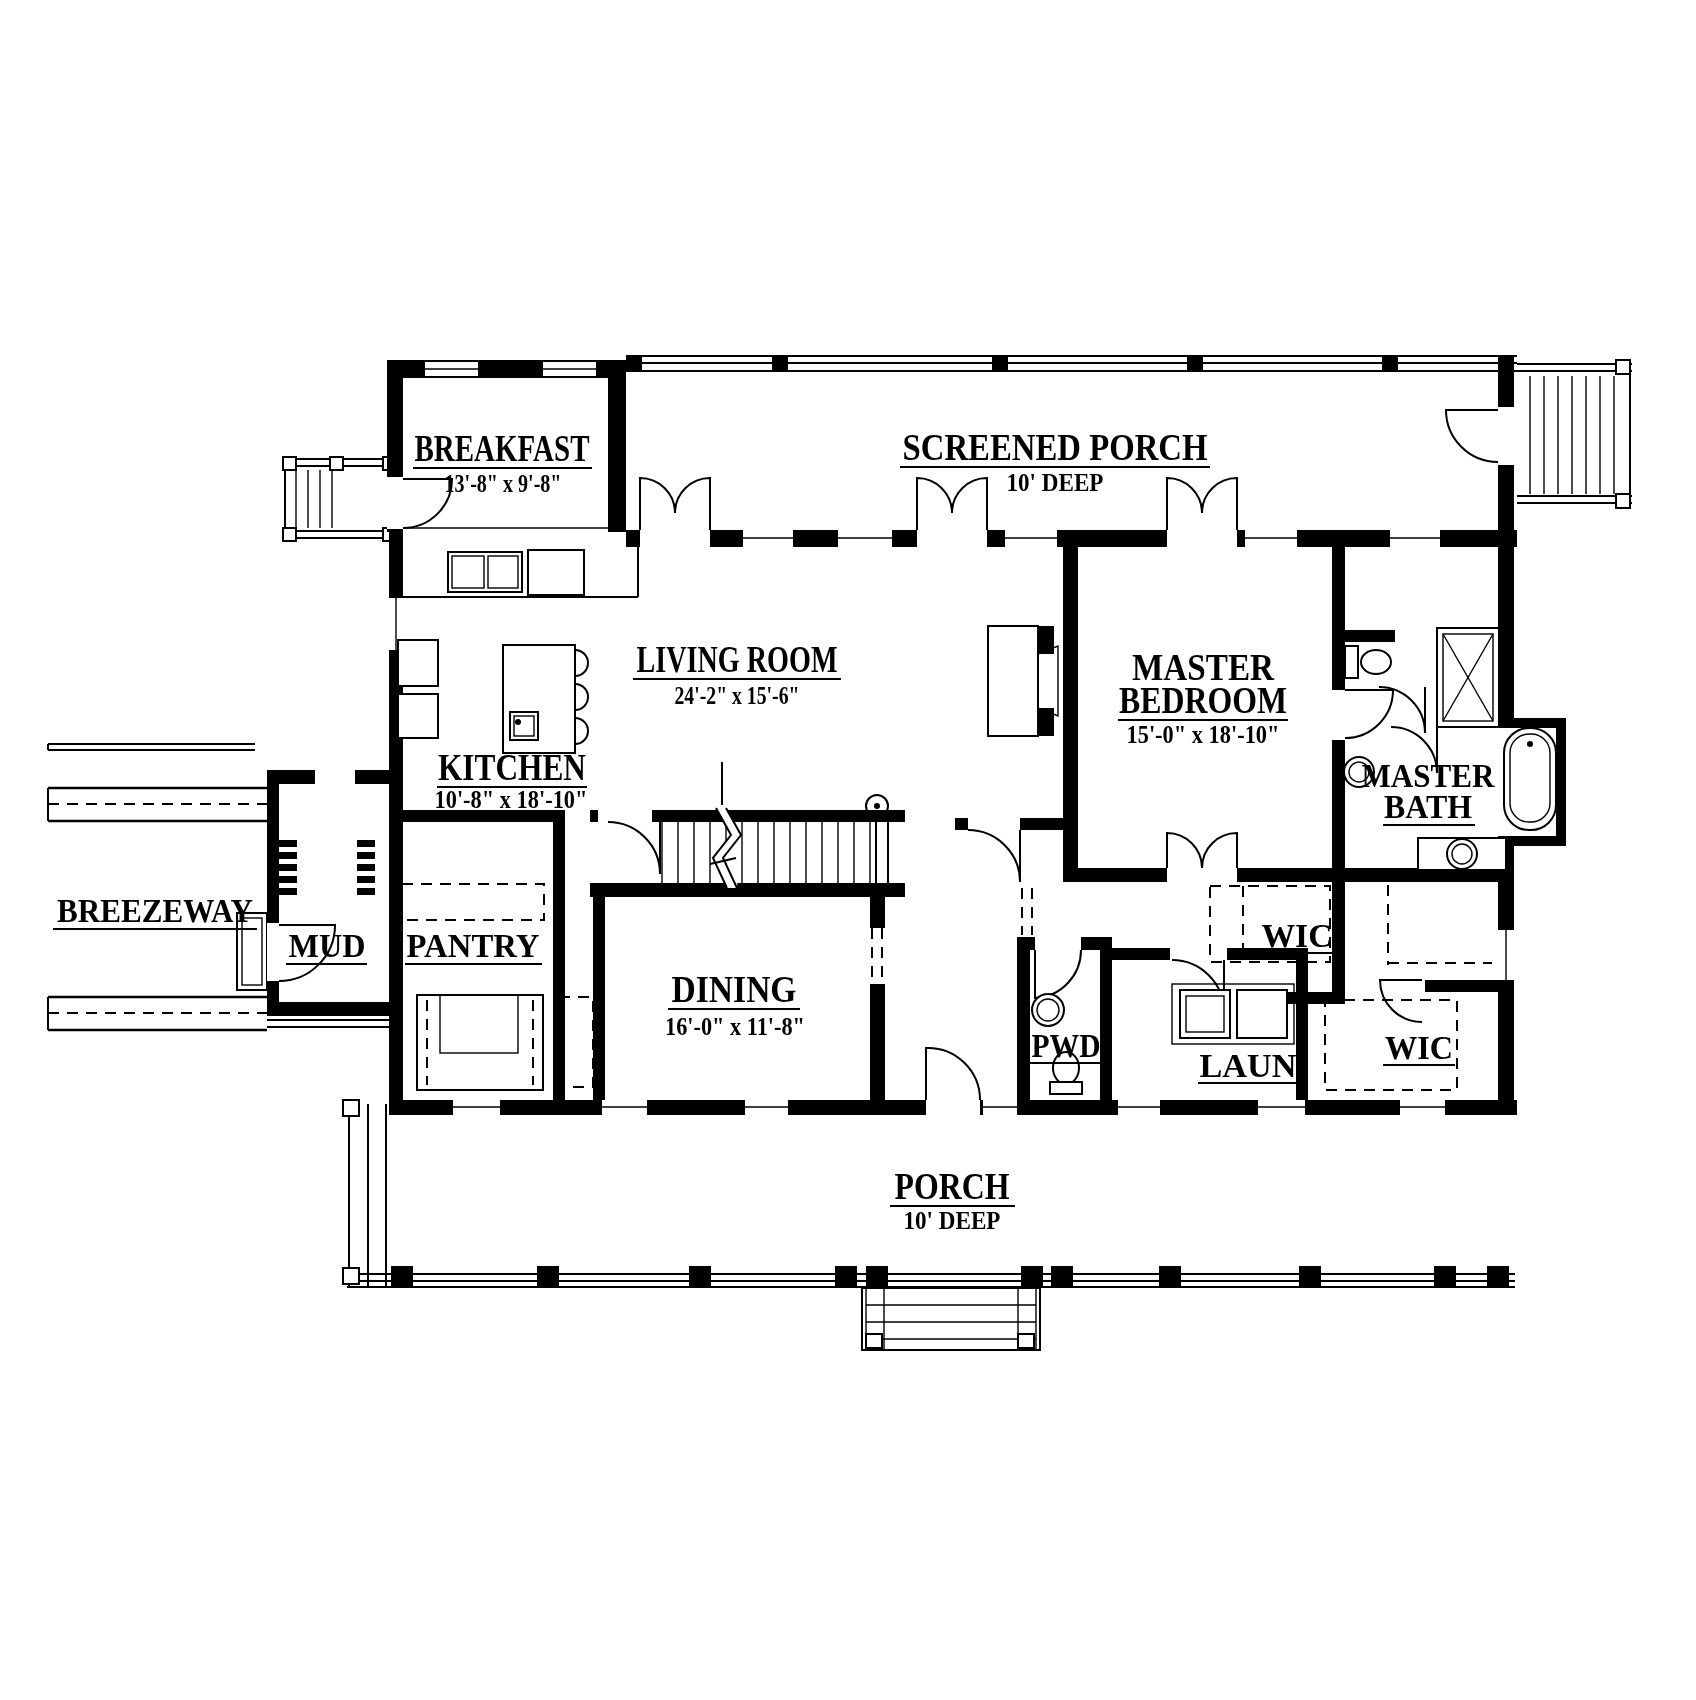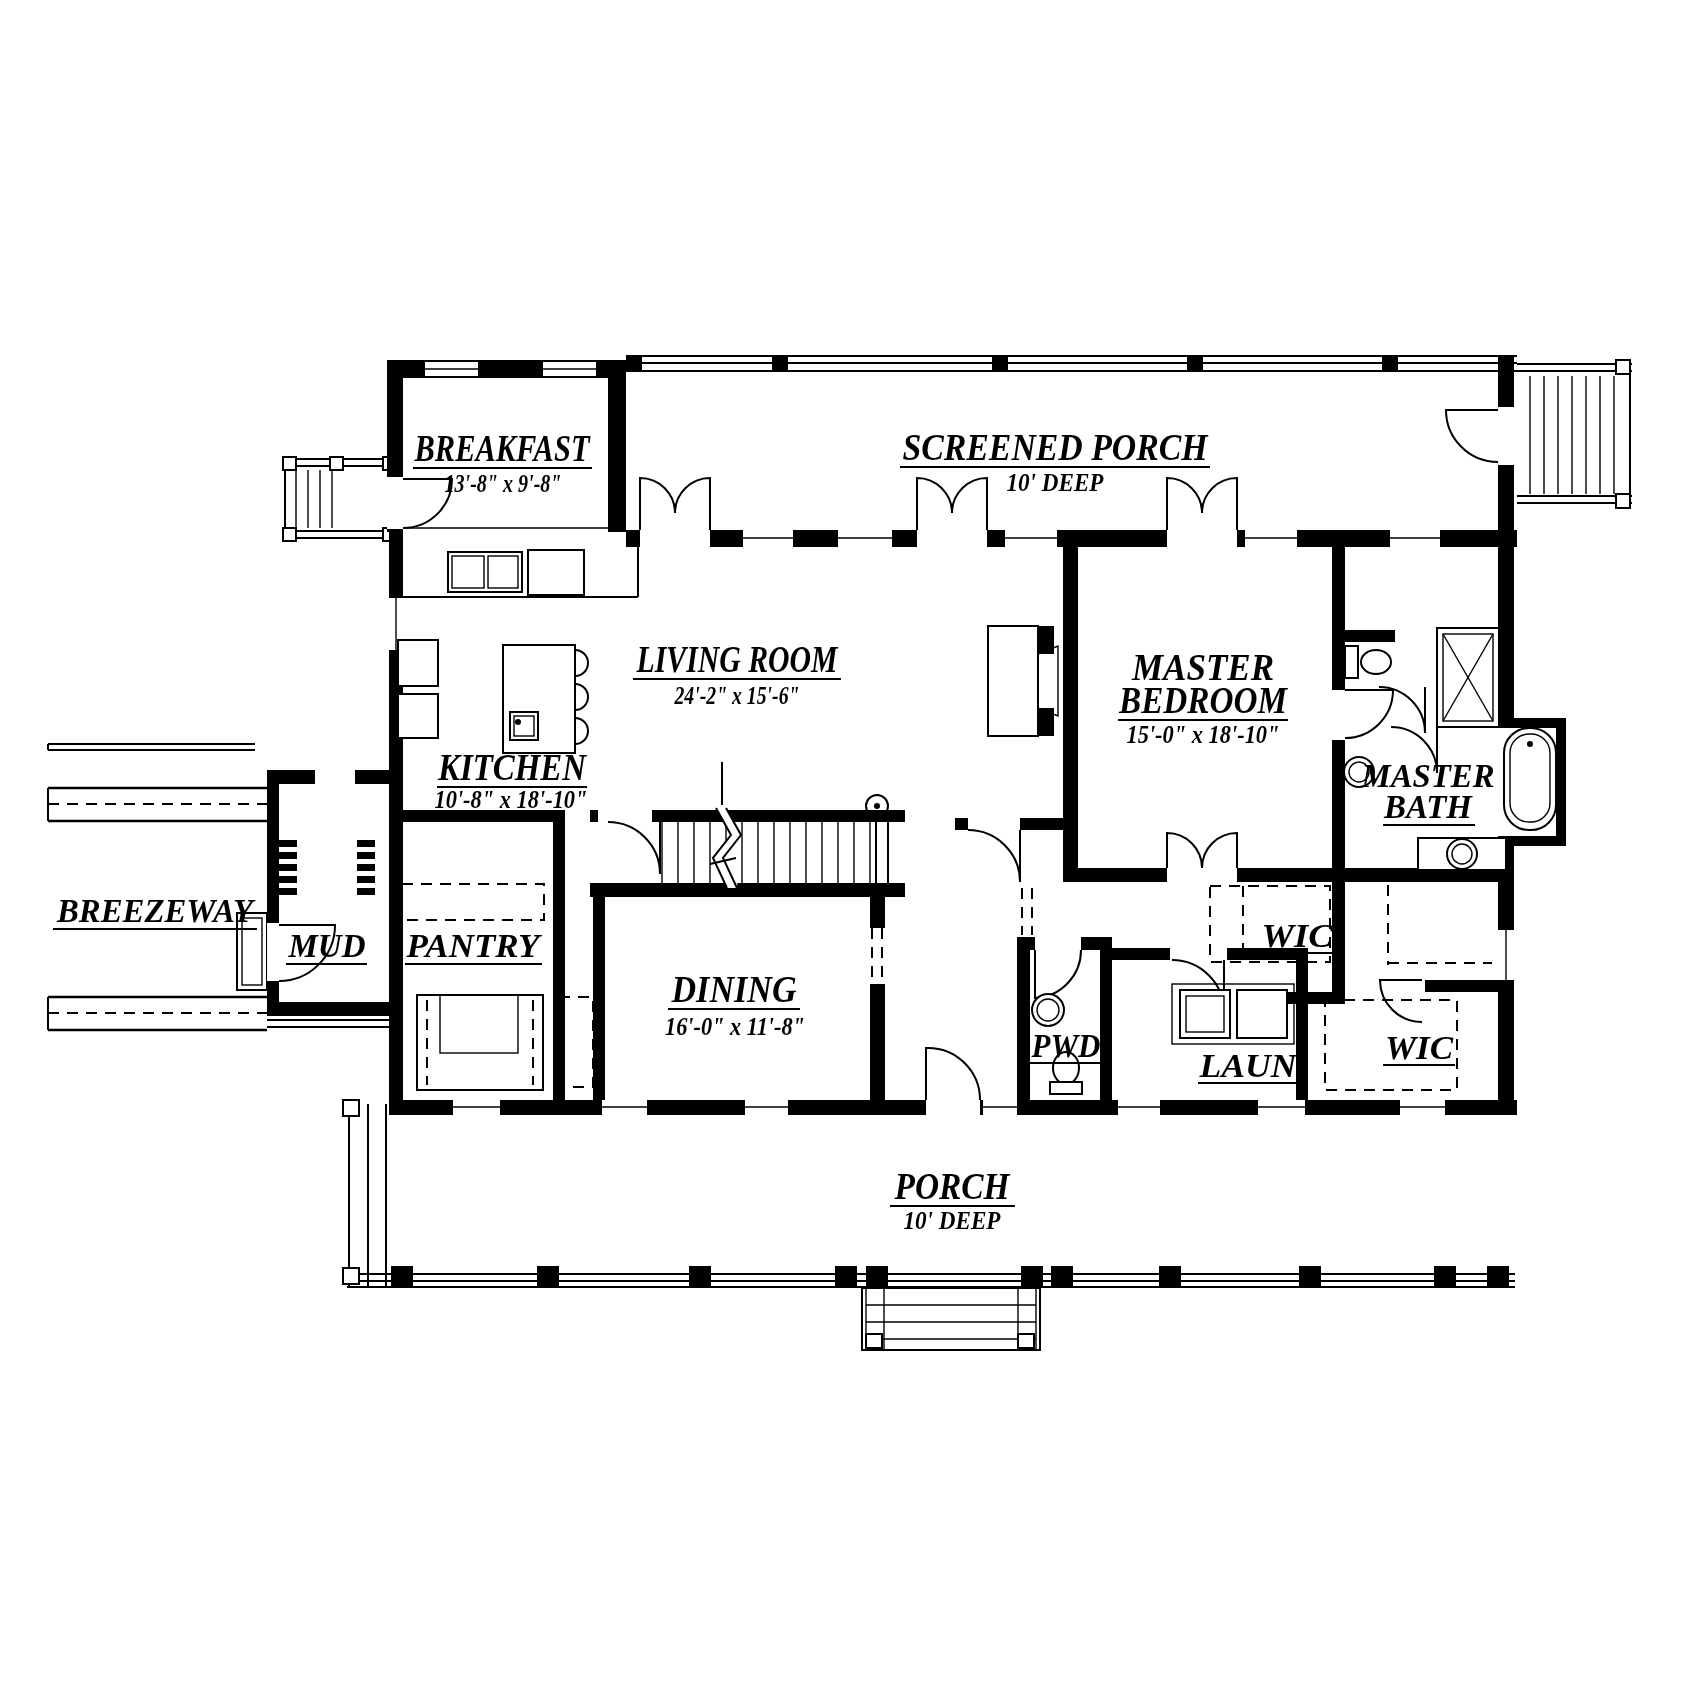--- a/index.html
+++ b/index.html
@@ -1,16 +1,16 @@
 <!DOCTYPE html>
 <html><head>
 <meta charset="utf-8">
 <style>
   html,body{margin:0;padding:0;background:#fff;}
-  #stage{width:1696px;height:1700px;background:#fff;position:relative;font-family:"Liberation Serif",serif;font-style:italic;}
+  #stage{width:1696px;height:1700px;background:#fff;position:relative;font-family:"Liberation Serif",serif;}
   svg{display:block;}
   .w{fill:#000;stroke:none;}
   .wh{fill:#fff;stroke:none;}
   .tl{stroke:#000;stroke-width:2;fill:none;}
   .tn{stroke:#000;stroke-width:1.4;fill:none;}
   .th{stroke:#000;stroke-width:2.6;fill:none;}
   .dash{stroke:#000;stroke-width:2;fill:none;stroke-dasharray:11 8;}
   .fixt{fill:#fff;stroke:#000;stroke-width:2;}
   .fixn{fill:none;stroke:#000;stroke-width:1.4;}
   text{fill:#000;font-weight:bold;}

